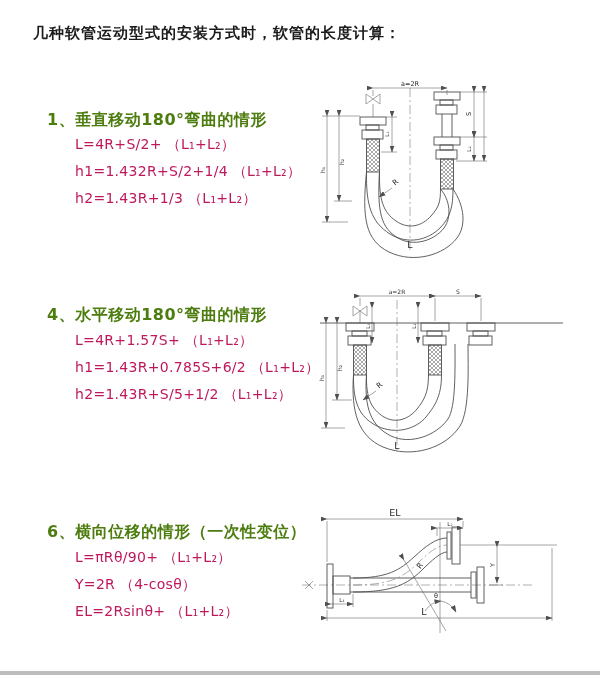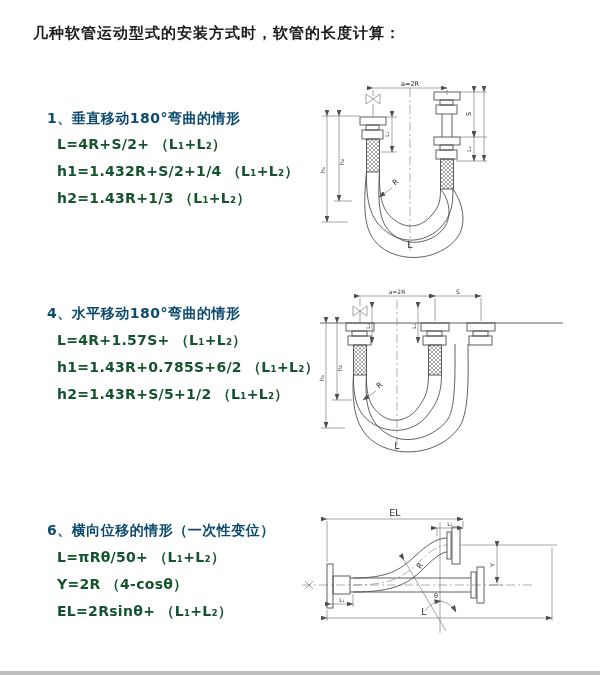--- a/index.html
+++ b/index.html
@@ -6,26 +6,26 @@
   body{
     width:600px;height:675px;position:relative;background:#ffffff;
     font-family:"DejaVu Sans","Liberation Sans",sans-serif;color:#222;
     overflow:hidden;
   }
   .title{
     position:absolute;left:33px;top:24px;font-size:15px;font-weight:600;
     letter-spacing:1px;color:#1c1c1c;white-space:nowrap;
   }
   .section-heading{
-    position:absolute;left:47px;font-size:14px;font-weight:600;
-    letter-spacing:0.5px;color:#0c4a6e;white-space:nowrap;
+    position:absolute;left:47px;font-size:16px;font-weight:600;
+    letter-spacing:0.5px;color:#4d7c0f;white-space:nowrap;
   }
   .formula{
-    position:absolute;left:57px;font-size:14px;font-weight:700;
-    letter-spacing:0.3px;color:#14532d;white-space:nowrap;
+    position:absolute;left:75px;font-size:14px;font-weight:400;
+    letter-spacing:0.3px;color:#be185d;white-space:nowrap;
   }
   svg{position:absolute;overflow:visible;}
   svg text{font-family:"DejaVu Sans","Liberation Sans",sans-serif;fill:#2b2b2b;}
   .ln{stroke:#4f4f4f;stroke-width:0.9;fill:none;}
   .thin{stroke:#5c5c5c;stroke-width:0.55;fill:none;}
   .cl{stroke:#6e6e6e;stroke-width:0.55;fill:none;stroke-dasharray:9 3 2 3;}
   .hatch{stroke:#4f4f4f;stroke-width:0.9;}
   .bottom-bar{
     position:absolute;left:0;bottom:0;width:600px;height:4px;background:#bdbdbd;
   }
@@ -39,21 +39,21 @@
 <div class="formula" style="top:136px">L=4R+S/2+ （L₁+L₂）</div>
 <div class="formula" style="top:163px">h1=1.432R+S/2+1/4 （L₁+L₂）</div>
 <div class="formula" style="top:190px">h2=1.43R+1/3 （L₁+L₂）</div>
 
 <div class="section-heading" style="top:305px">4、水平移动180°弯曲的情形</div>
 <div class="formula" style="top:332px">L=4R+1.57S+ （L₁+L₂）</div>
 <div class="formula" style="top:359px">h1=1.43R+0.785S+6/2 （L₁+L₂）</div>
 <div class="formula" style="top:386px">h2=1.43R+S/5+1/2 （L₁+L₂）</div>
 
 <div class="section-heading" style="top:522px">6、横向位移的情形（一次性变位）</div>
-<div class="formula" style="top:549px">L=πRθ/50+ （L₁+L₂）</div>
+<div class="formula" style="top:549px">L=πRθ/90+ （L₁+L₂）</div>
 <div class="formula" style="top:576px">Y=2R （4-cosθ）</div>
 <div class="formula" style="top:603px">EL=2Rsinθ+ （L₁+L₂）</div>
 
 <svg style="left:315px;top:70px" width="285" height="195" viewBox="315 70 285 195">
   <defs>
     <pattern id="braid1" width="4" height="4" patternUnits="userSpaceOnUse">
       <path d="M0,4 L4,0 M0,0 L4,4" stroke="#555" stroke-width="0.5"></path>
     </pattern>
     <marker id="ah1" markerWidth="7" markerHeight="5" refX="6.5" refY="2.5" orient="auto" markerUnits="userSpaceOnUse">
       <path d="M0,0 L7,2.5 L0,5 Z" fill="#4f4f4f"></path>

